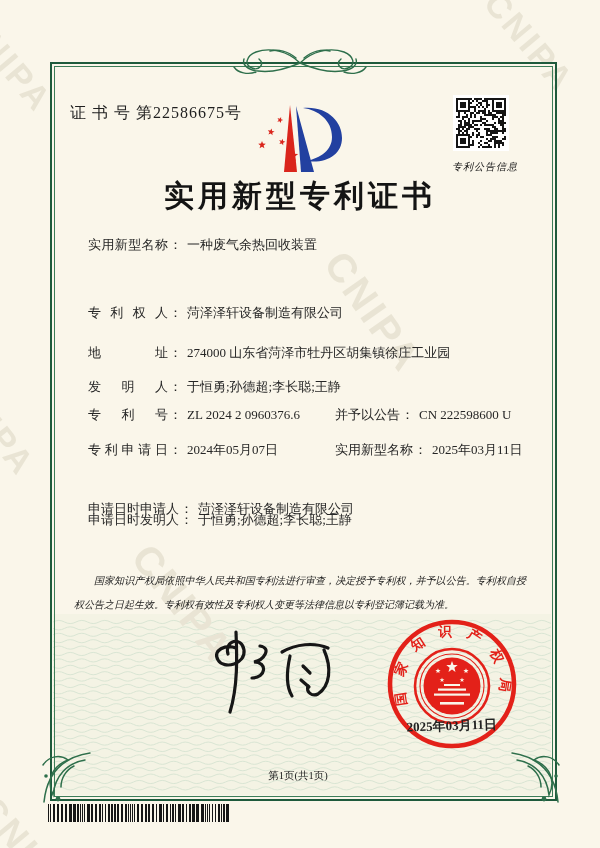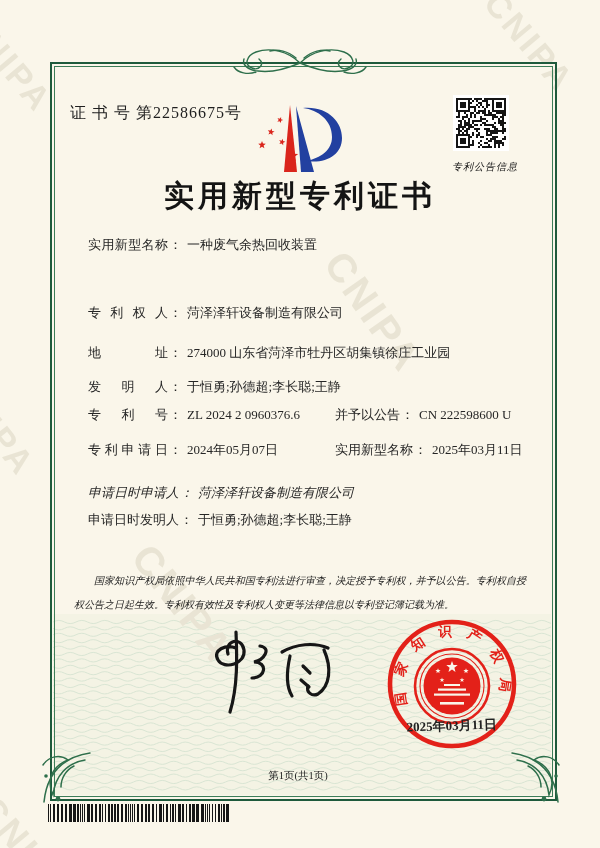--- a/index.html
+++ b/index.html
@@ -457,21 +457,21 @@
 
   <div class="title">实用新型专利证书</div>
 
   <div class="rows" id="rows-box">
       <div class="row" style="top: 236px;"><span class="lbl">实用新型名称</span><span class="sep">：</span><span class="val">一种废气余热回收装置</span></div>
       <div class="row" style="top: 304px;"><span class="lbl">专利权人</span><span class="sep">：</span><span class="val">菏泽泽轩设备制造有限公司</span></div>
       <div class="row" style="top: 344px;"><span class="lbl">地址</span><span class="sep">：</span><span class="val">274000 山东省菏泽市牡丹区胡集镇徐庄工业园</span></div>
       <div class="row" style="top: 378px;"><span class="lbl">发明人</span><span class="sep">：</span><span class="val">于恒勇;孙德超;李长聪;王静</span></div>
       <div class="row" style="top: 406px;"><span class="lbl">专利号</span><span class="sep">：</span><span class="val">ZL 2024 2 0960376.6</span><span class="col2"><span class="lbl wide">并予以公告</span><span class="sep">：</span><span class="val">CN 222598600 U</span></span></div>
       <div class="row" style="top: 441px;"><span class="lbl">专利申请日</span><span class="sep">：</span><span class="val">2024年05月07日</span><span class="col2"><span class="lbl wide">实用新型名称</span><span class="sep">：</span><span class="val">2025年03月11日</span></span></div>
-      <div class="row" style="top: 484px; font-style: italic;"><span class="lbl wide">申请日时申请人</span><span class="sep">：</span><span class="val">菏泽泽轩设备制造有限公司</span></div>
+      <div class="row" style="top: 500px;"><span class="lbl wide">申请日时申请人</span><span class="sep">：</span><span class="val">菏泽泽轩设备制造有限公司</span></div>
       <div class="row" style="top: 511px;"><span class="lbl wide">申请日时发明人</span><span class="sep">：</span><span class="val">于恒勇;孙德超;李长聪;王静</span></div>
     </div>
 
   <div class="legal">国家知识产权局依照中华人民共和国专利法进行审查，决定授予专利权，并予以公告。专利权自授权公告之日起生效。专利权有效性及专利权人变更等法律信息以专利登记簿记载为准。</div>
 
 
   <svg class="signature" width="150" height="90" viewBox="0 0 150 90">
     <g fill="none" stroke="#161616" stroke-width="3.2" stroke-linecap="round">
       <path d="M38,26 C34,12 52,8 54,22 C56,36 34,42 28,32 C22,22 36,16 46,20"></path>
       <path d="M46,4 C47,28 48,58 40,84"></path>

